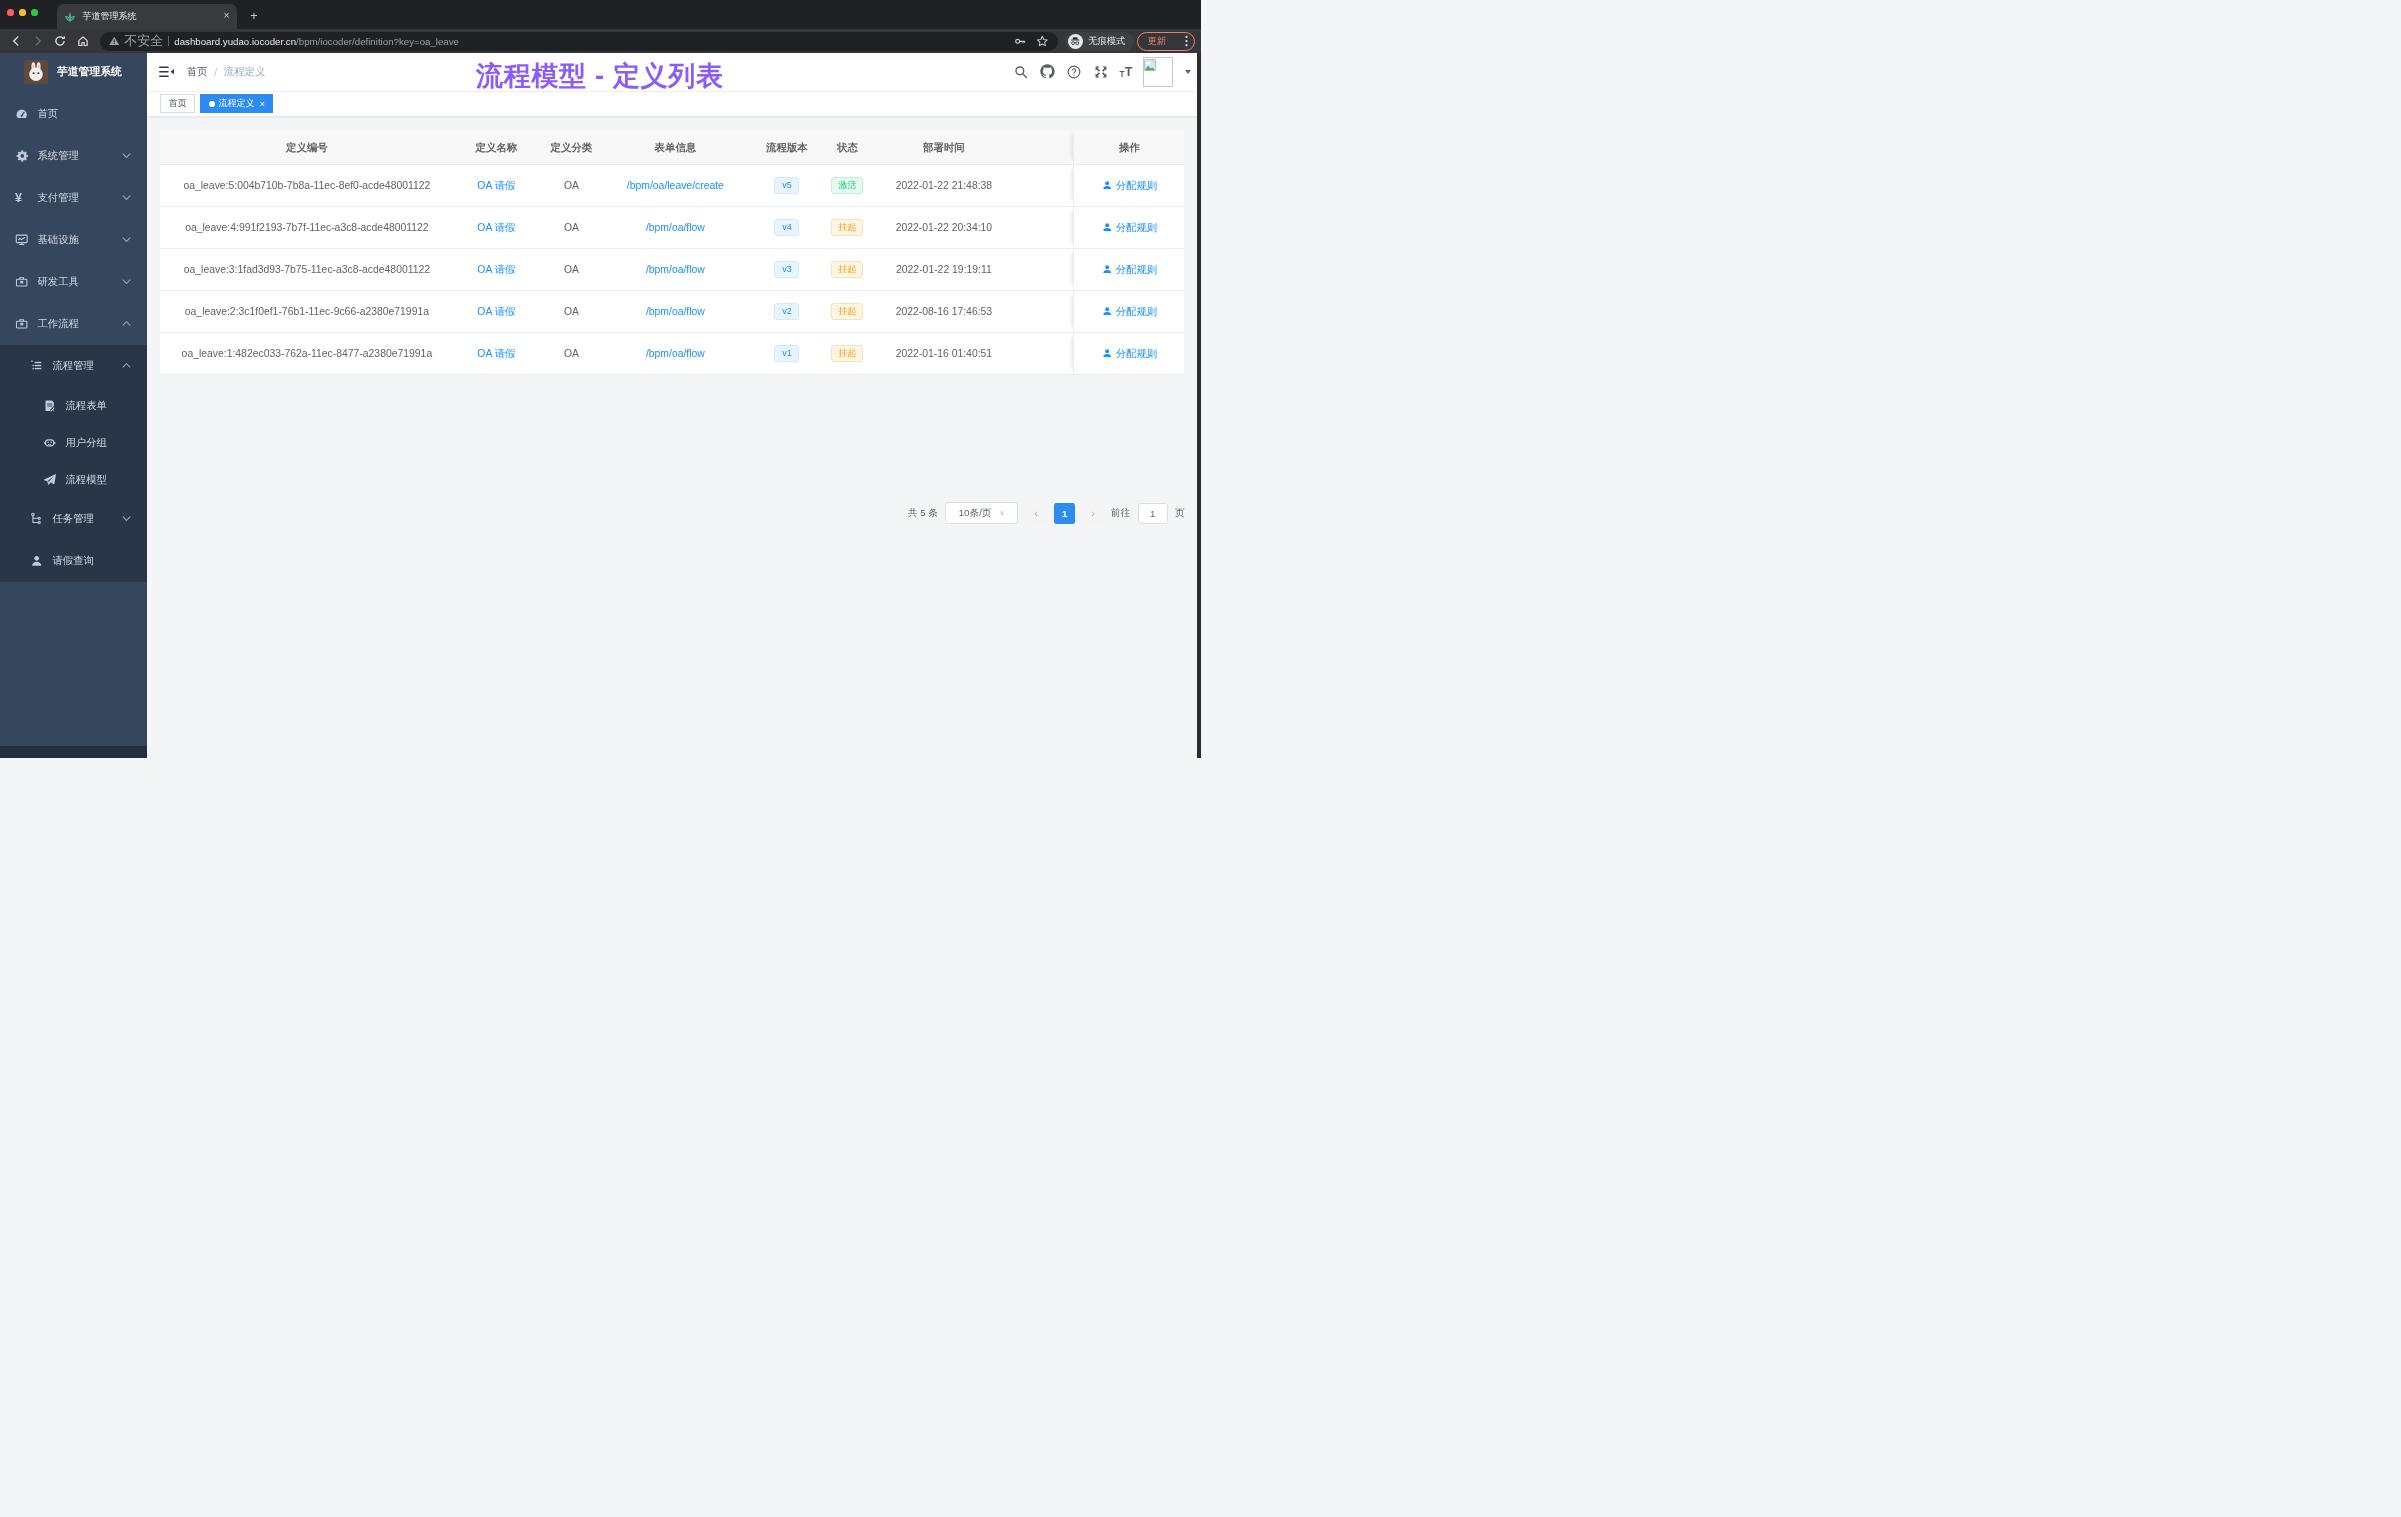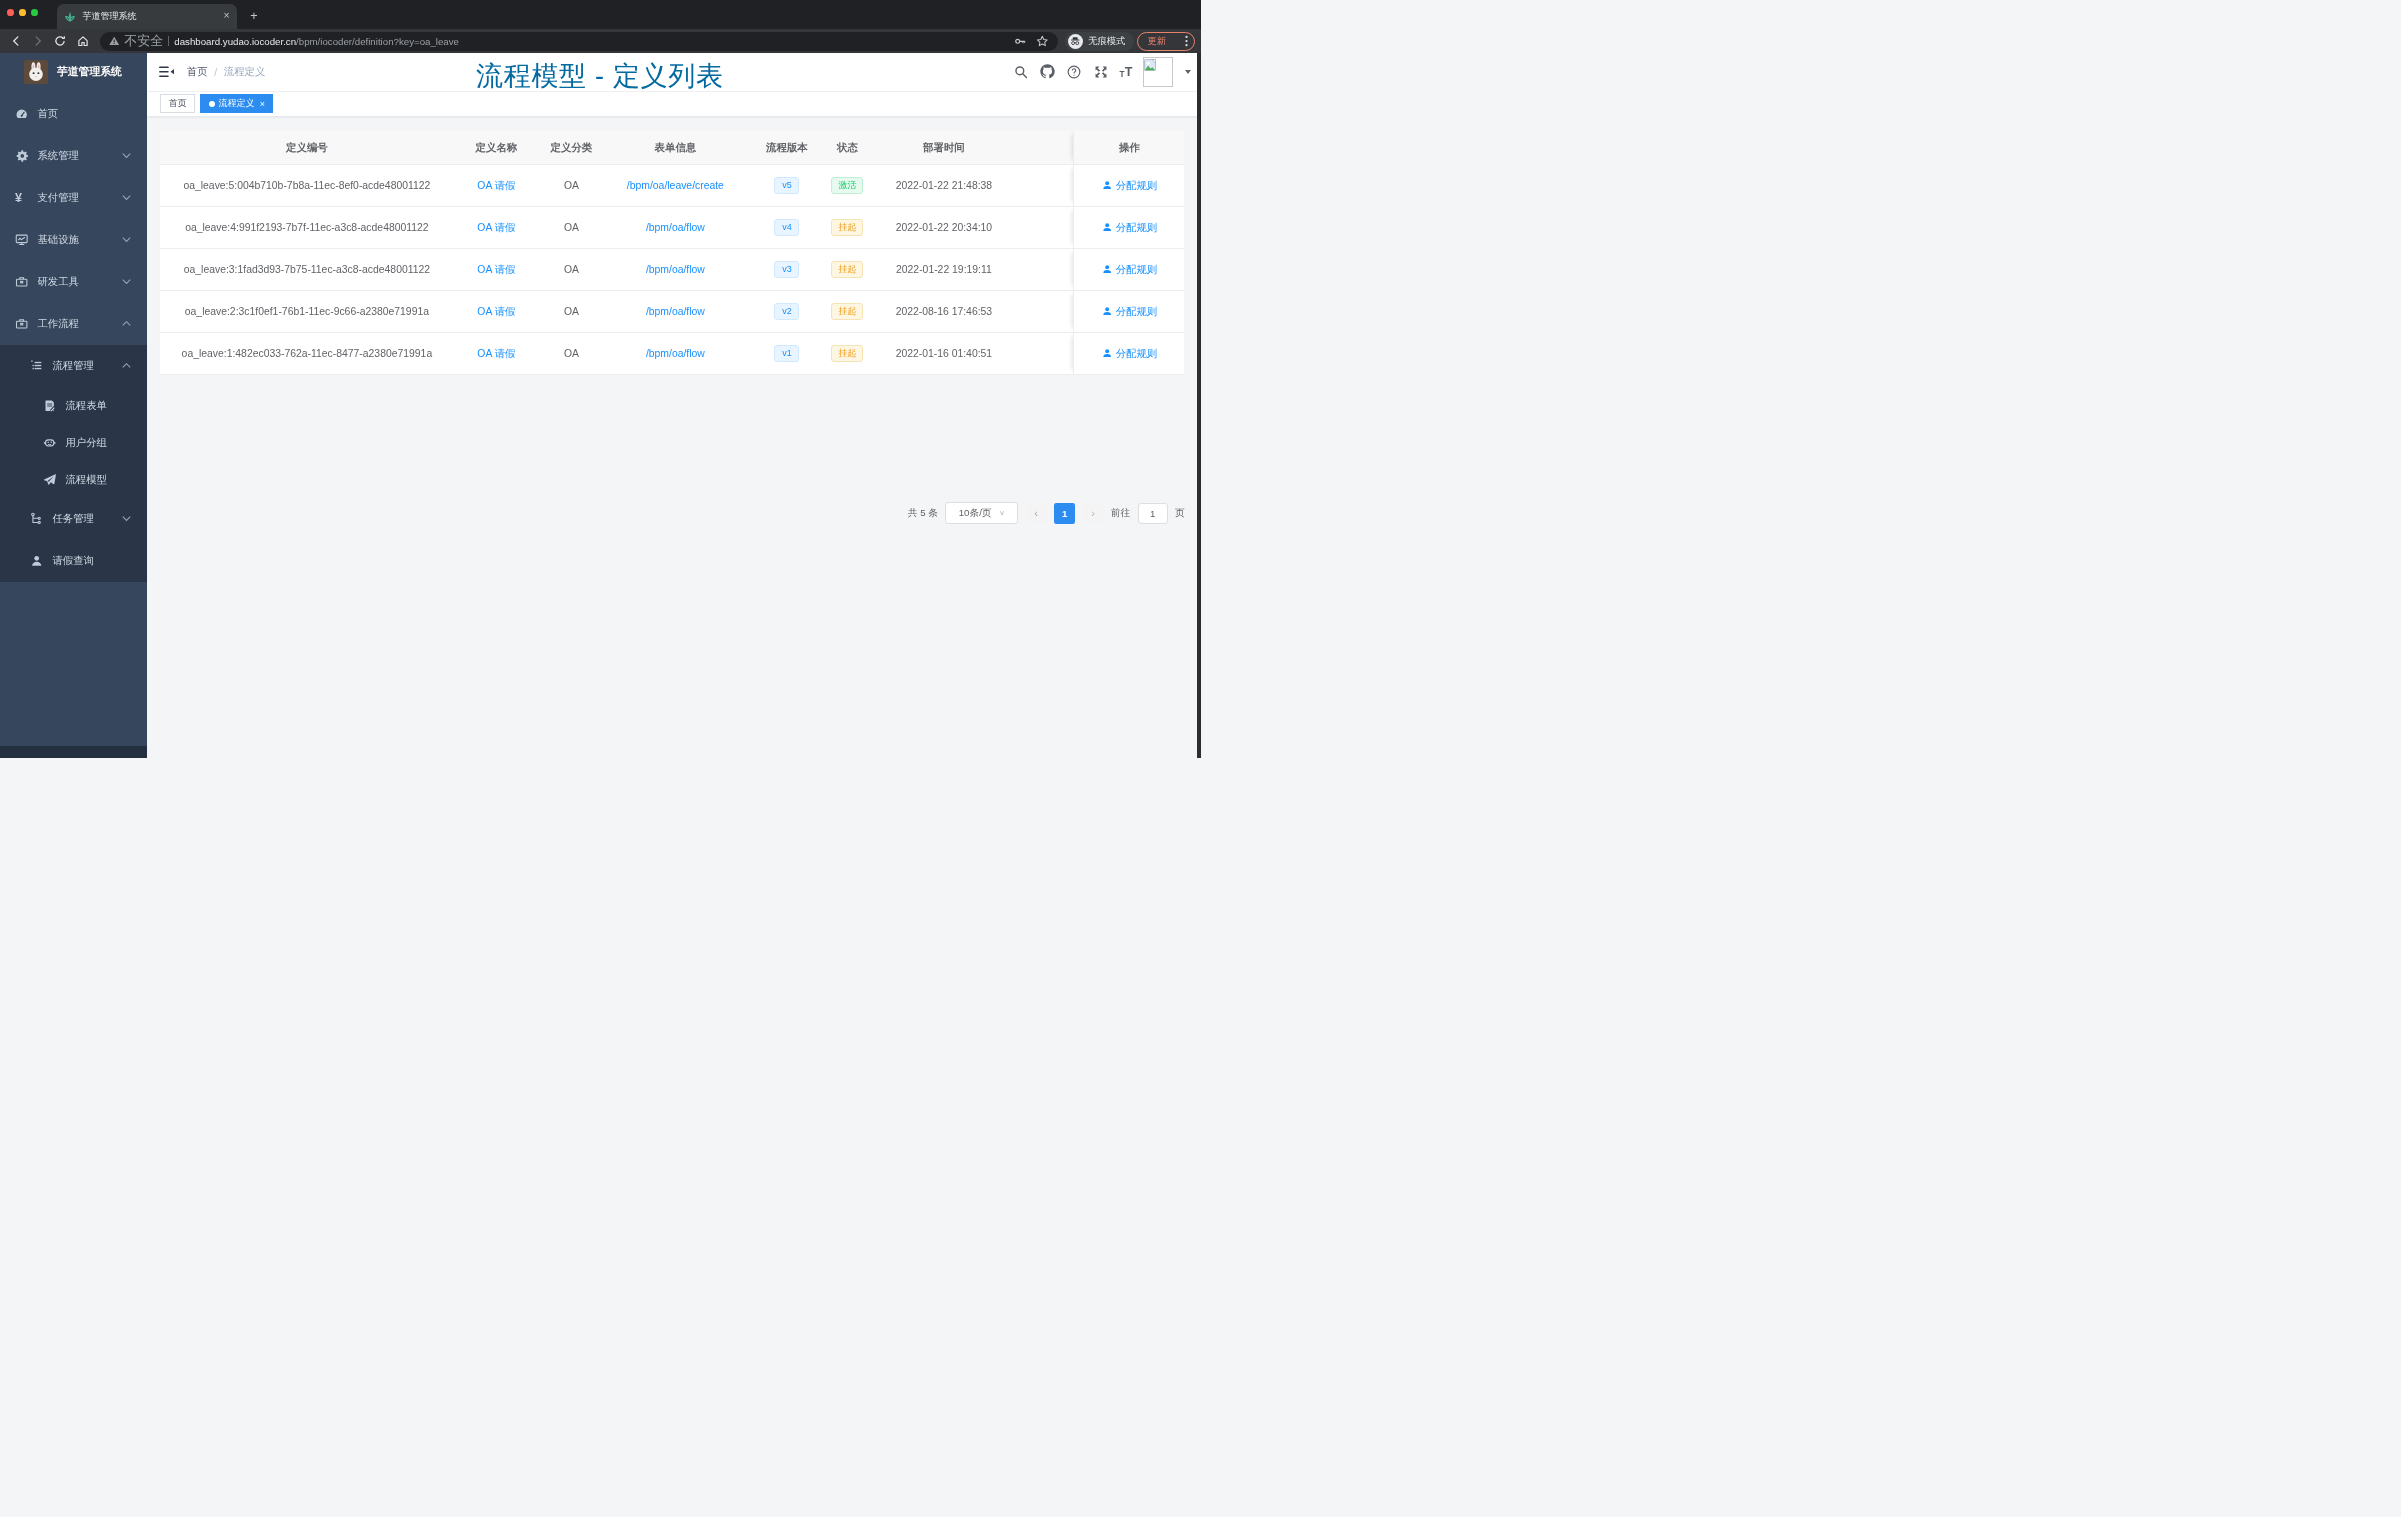--- a/index.html
+++ b/index.html
@@ -58,21 +58,21 @@
   .hamburger { width:25px; height:25px; display:flex; align-items:center; justify-content:center; cursor:pointer; }
   .crumbs { display:flex; align-items:center; gap:6.7px; margin-left:7.4px; font-size:10.4px; }
   .crumb-a { color:#515a6e; } .crumb-sep { color:#c0c4cc; } .crumb-b { color:#97a8be; }
   .nav-right { margin-left:auto; display:flex; align-items:center; gap:10.4px; }
   .nr-ic { width:16.3px; height:16.3px; display:flex; align-items:center; justify-content:center; color:#5a5e66; cursor:pointer; }
   .ticon { color:#5a5e66; font-weight:bold; display:flex; align-items:flex-end; }
   .ticon .t1 { font-size:8.2px; } .ticon .t2 { font-size:12.6px; }
   .avatar-box { width:30px; height:30px; border:1.5px solid #c8c8c8; background:#fff; position:relative; }
   .avatar-box svg { position:absolute; top:0.7px; left:0.7px; }
   .avatar-caret { width:0; height:0; border-left:3.7px solid transparent; border-right:3.7px solid transparent; border-top:4.5px solid #5f6368; margin-left:1.5px; }
-  .annotation { position:absolute; left:329px; top:4.5px; font-size:27px; font-weight:400; color:#0369a1; z-index:50; white-space:nowrap; letter-spacing:0.7px; }
+  .annotation { position:absolute; left:329px; top:4.5px; font-size:27px; font-weight:700; color:#8b5cf6; z-index:50; white-space:nowrap; letter-spacing:0.7px; }
 
   .tags-row { height:24.5px; background:#fff; border-bottom:0.7px solid #e6e9ee; box-shadow:0 0.7px 2.2px rgba(0,0,0,.09); display:flex; align-items:center; gap:5.2px; padding:0 13.4px; position:relative; z-index:5; }
   .tag-item { height:19.3px; display:flex; align-items:center; gap:3.7px; padding:0 7.4px; font-size:9px; border:0.7px solid #d8dce5; background:#fff; color:#495060; cursor:pointer; }
   .tag-item.active { background:#2d8cf0; border-color:#2d8cf0; color:#fff; }
   .tag-dot { width:6px; height:6px; background:#fff; border-radius:50%; }
   .tag-x { font-size:9px; margin-left:1.5px; }
 
   .content { position:absolute; top:64px; left:0; right:0; bottom:0; background:#f4f5f7; }
 
   

